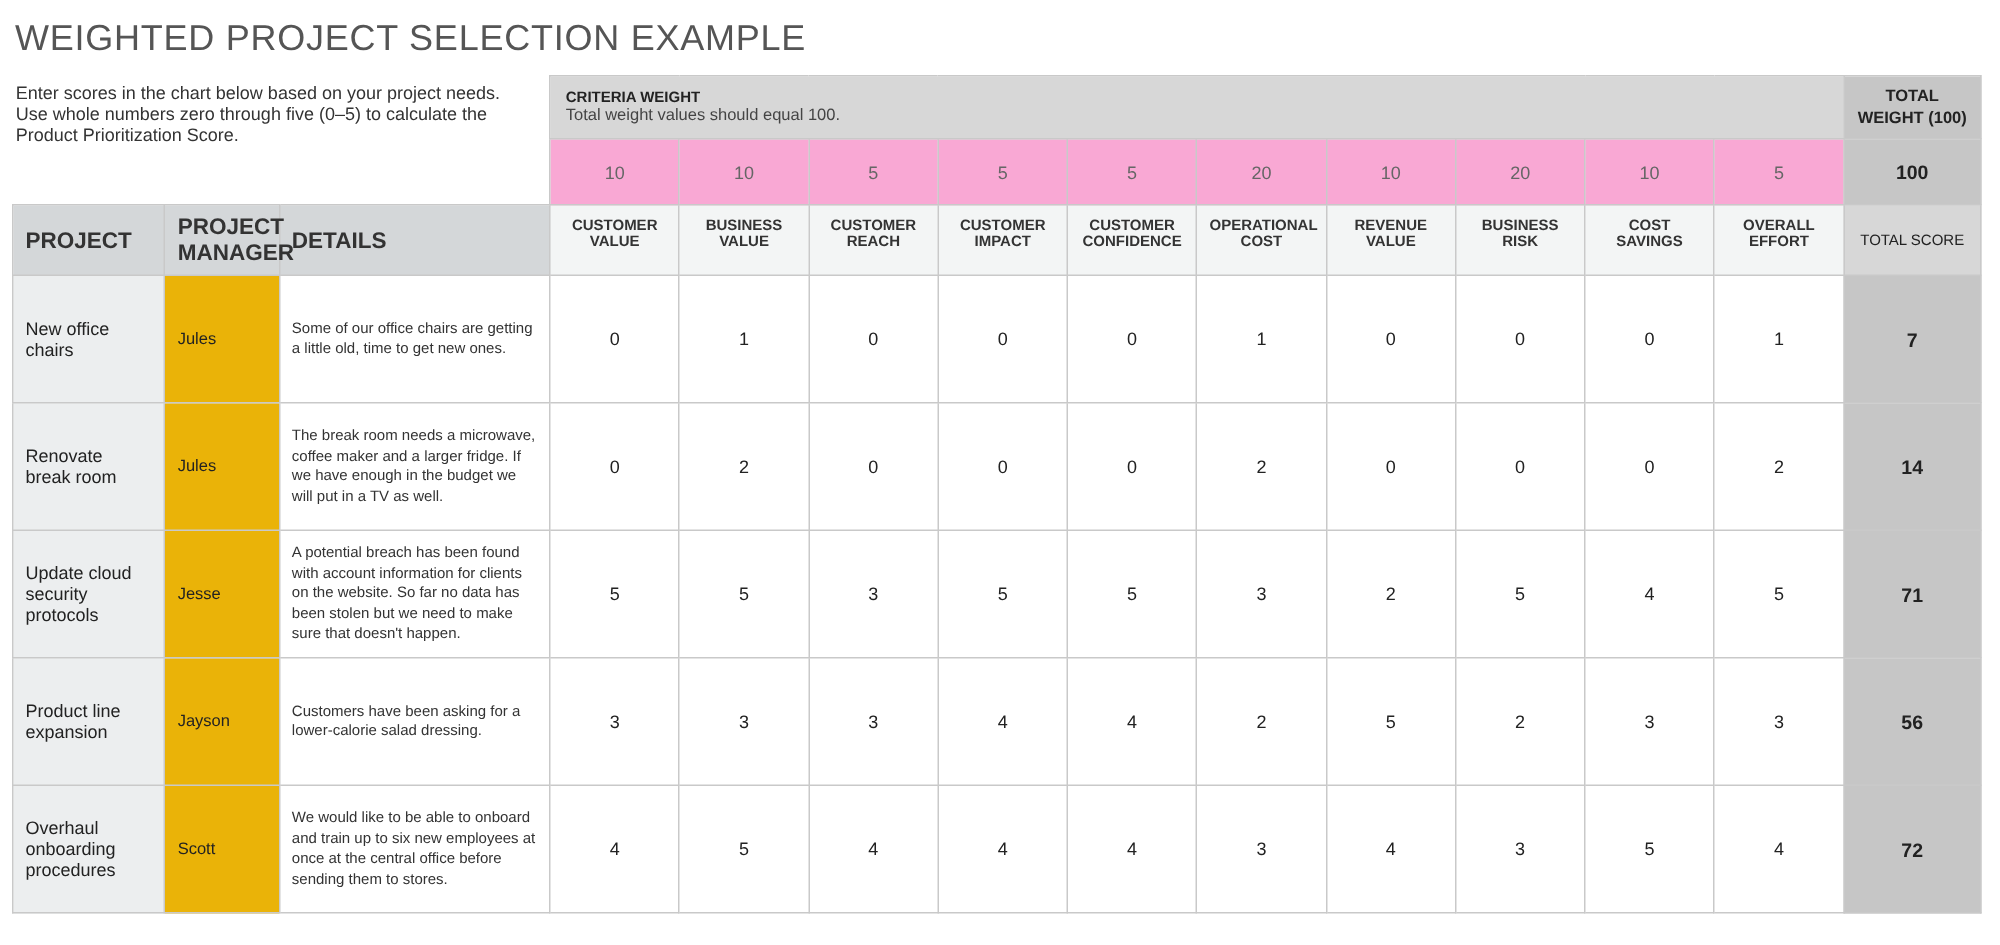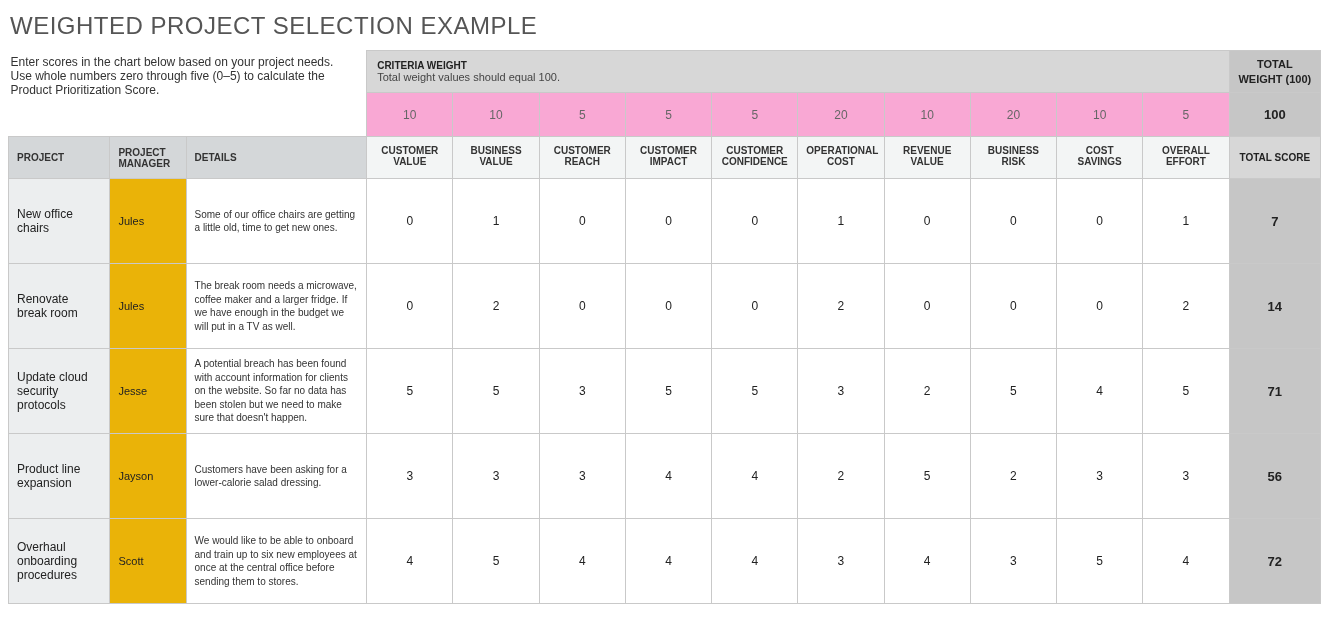--- a/index.html
+++ b/index.html
@@ -74,39 +74,39 @@
   }
   .weight-sum {
     background: #c6c6c6;
     text-align: center;
     font-weight: 700;
     font-size: 13px;
   }
   .hdr-left {
     background: #d4d7d9;
     font-weight: 700;
-    font-size: 10px;
+    font-size: 15px;
     text-transform: uppercase;
     color: #333;
     height: 42px;
     margin-left: 48px;
   }
   .hdr-crit {
     background: #f3f5f5;
     font-weight: 700;
     font-size: 10px;
     text-transform: uppercase;
     color: #333;
     text-align: center;
     vertical-align: top;
     padding-top: 8px;
   }
   .hdr-total {
     background: #d7d7d7;
-    font-weight: 700;
+    font-weight: 400;
     font-size: 10px;
     text-align: center;
   }
   .row-proj {
     background: #eceeef;
     font-size: 12px;
     padding: 8px;
   }
   .row-mgr {
     background: #eab308;

